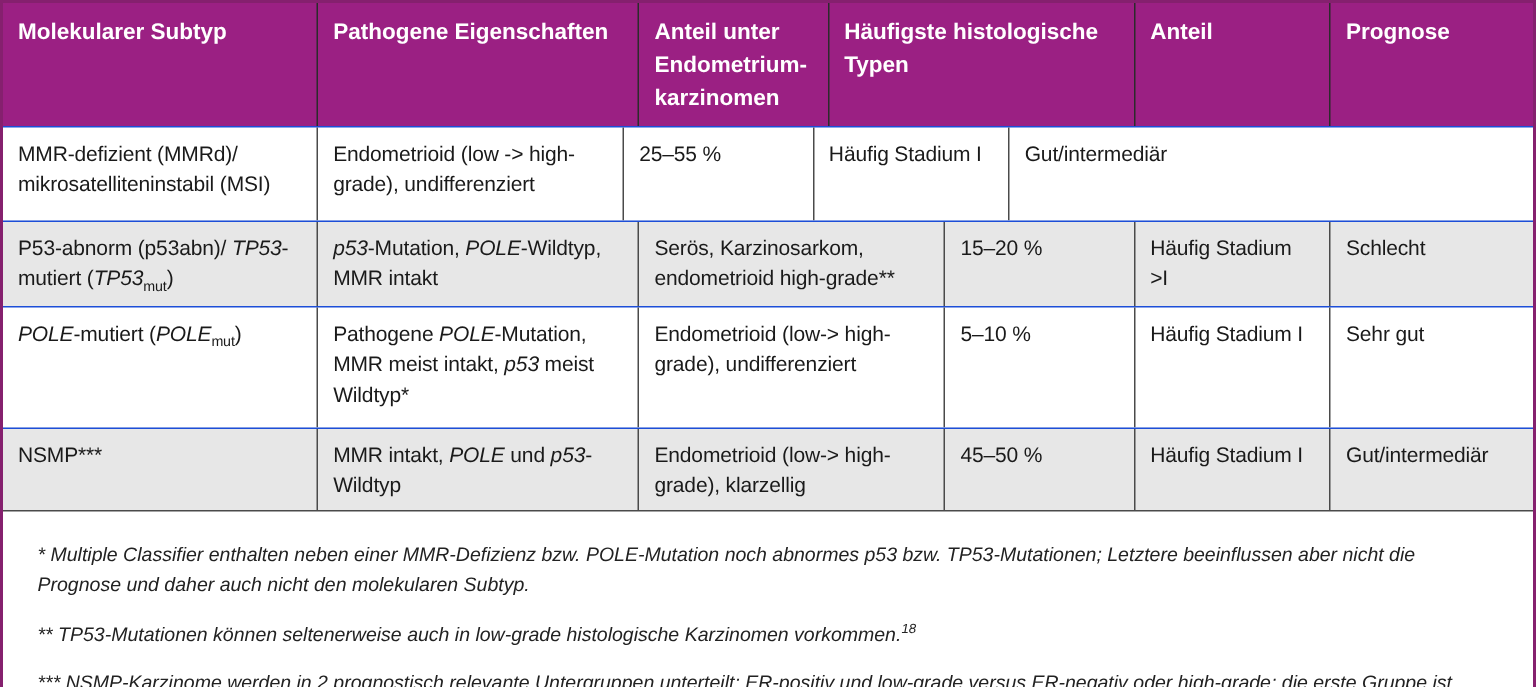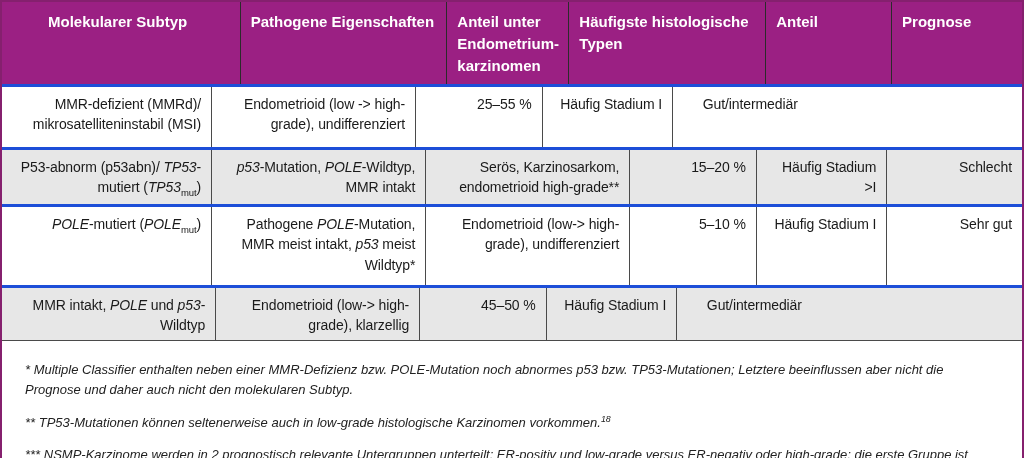--- a/index.html
+++ b/index.html
@@ -5,28 +5,28 @@
   html,body { margin:0; padding:0; background:#ffffff; }
   .table-wrap {
     width:1024px; height:458px; box-sizing:border-box;
     border:2px solid #85206e;
     display:flex; flex-direction:column;
     font-family:"Liberation Sans", sans-serif;
     color:#1a1a1a; background:#ffffff;
   }
   .thead {
     display:flex; background:#9b2083; color:#ffffff;
-    font-weight:bold; min-height:82px; box-sizing:border-box;padding-left:36px;
+    font-weight:bold; min-height:82px; box-sizing:border-box;
   }
   .th {
     padding:9px 10px 6px 10px; font-size:15px; line-height:1.45;
     box-sizing:border-box; border-right:1px solid #2b2b2b;
   }
   .th:last-child { border-right:none; }
-  .row { display:flex; border-top:3px solid #1d4ed8; box-sizing:border-box; background:#ffffff;text-align:right; }
+  .row { display:flex; border-top:1px solid #1d4ed8; box-sizing:border-box; background:#ffffff; }
   .row.alt { background:#e7e7e7; }
   .r1 { min-height:63px; } .r2 { min-height:57px; }
   .r3 { min-height:81px; } .r4 { min-height:55px; }
   .td {
     padding:7px 10px 5px 10px; font-size:14px; line-height:1.45;
     box-sizing:border-box; border-right:1px solid #4a4a4a;
     letter-spacing:-0.1px;
   }
   .td:last-child { border-right:none; }
   .c1 { width:20.6%; } .c2 { width:21.0%; } .c3 { width:20.0%; }
@@ -74,20 +74,21 @@
   <div class="row r3">
     <div class="td c1"><span style="font-style: italic;">POLE</span><span>-mutiert (</span><span style="font-style: italic;">POLE</span><sub>mut</sub><span>)</span></div>
     <div class="td c2"><span>Pathogene </span><span style="font-style: italic;">POLE</span><span>-Mutation, MMR meist intakt, </span><span style="font-style: italic;">p53</span><span> meist Wildtyp*</span></div>
     <div class="td c3"><span>Endometrioid (low-&gt; high-grade), undifferenziert</span></div>
     <div class="td c4"><span>5–10 %</span></div>
     <div class="td c5"><span>Häufig Stadium I</span></div>
     <div class="td c6"><span>Sehr gut</span></div>
   </div>
 
   <div class="row r4 alt">
+    <div class="td c1"><span>NSMP***</span></div>
     <div class="td c2"><span>MMR intakt, </span><span style="font-style: italic;">POLE</span><span> und </span><span style="font-style: italic;">p53</span><span>-Wildtyp</span></div>
     <div class="td c3"><span>Endometrioid (low-&gt; high-grade), klarzellig</span></div>
     <div class="td c4"><span>45–50 %</span></div>
     <div class="td c5"><span>Häufig Stadium I</span></div>
     <div class="td c6"><span>Gut/intermediär</span></div>
   </div>
 
   <div class="footnotes">
     <p><span>* Multiple Classifier enthalten neben einer MMR-Defizienz bzw. POLE-Mutation noch abnormes p53 bzw. TP53-Mutationen; Letztere beeinflussen aber nicht die Prognose und daher auch nicht den molekularen Subtyp.</span></p>
     <p><span>** TP53-Mutationen können seltenerweise auch in low-grade histologische Karzinomen vorkommen.</span><sup>18</sup></p>

